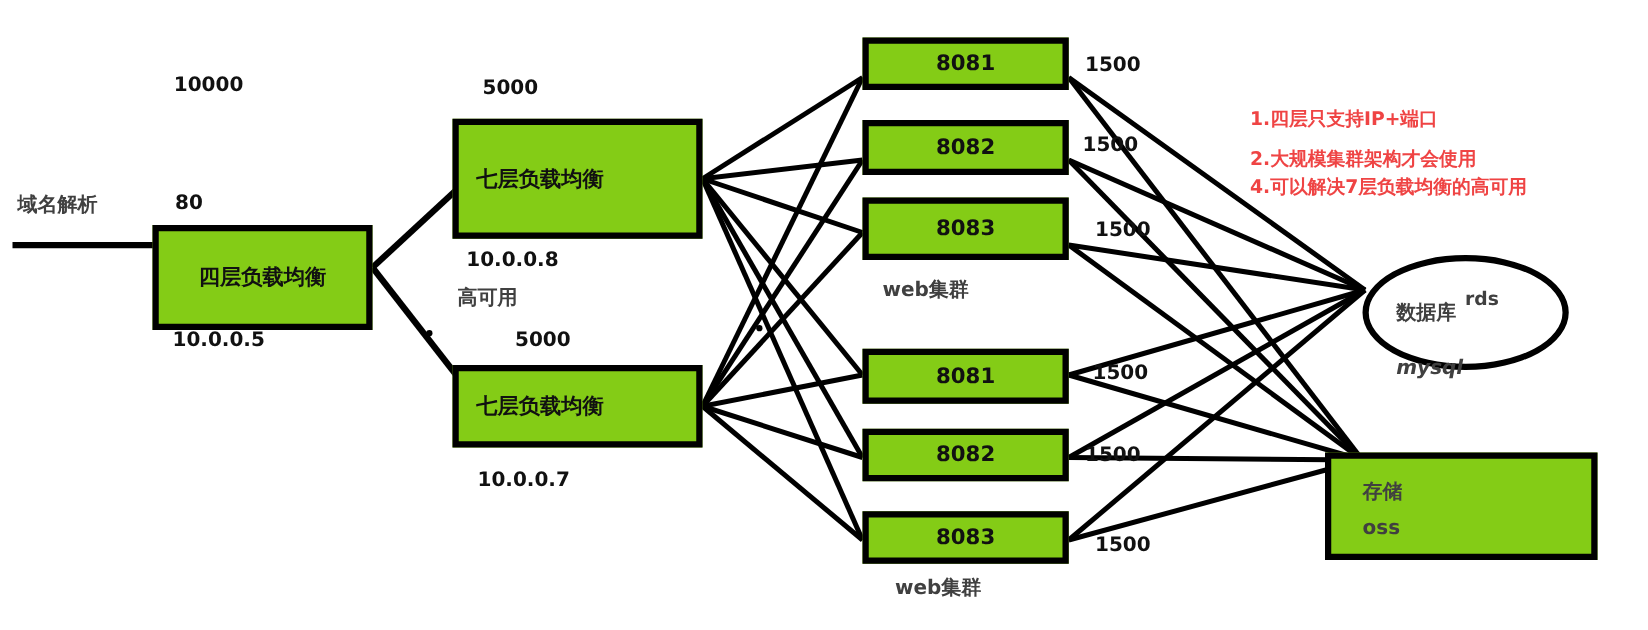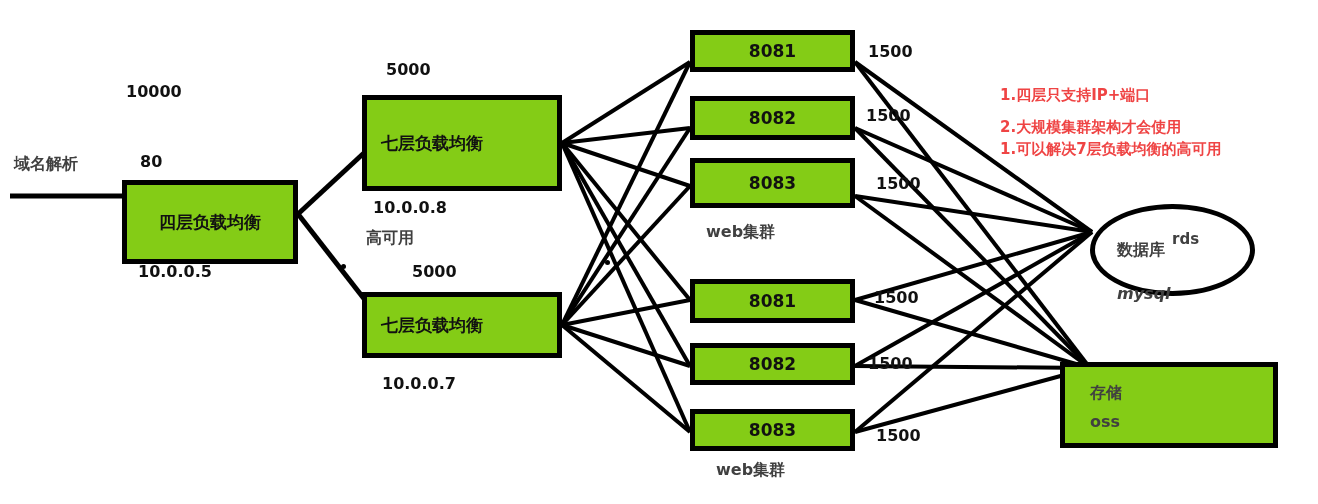--- a/index.html
+++ b/index.html
@@ -118,21 +118,21 @@
       <line x1="855" y1="62" x2="1090" y2="368"></line>
       <line x1="855" y1="128" x2="1090" y2="368"></line>
       <line x1="855" y1="196" x2="1090" y2="368"></line>
       <line x1="855" y1="300" x2="1090" y2="368"></line>
       <line x1="855" y1="366" x2="1090" y2="368"></line>
       <line x1="855" y1="432" x2="1090" y2="368"></line>
     </g>
   </svg>
 
   <div class="cap" style="left:14px; top:154px;">域名解析</div>
-  <div class="num" style="left:126px; top:58px;margin-top:24px;">10000</div>
+  <div class="num" style="left:139px; top:58px;">10000</div>
 
   <div class="num" style="left:140px; top:152px;">80</div>
   <div class="node" style="left:122px; top:180px; width:176px; height:84px;">
     <div class="port-label">四层负载均衡</div>
   </div>
   <div class="num" style="left:138px; top:262px;">10.0.0.5</div>
 
   <div class="num" style="left:386px; top:60px;">5000</div>
   <div class="node" style="left:362px; top:95px; width:200px; height:96px;">
     <div class="port-label" style="text-align:left; left:14px;">七层负载均衡</div>
@@ -184,18 +184,18 @@
   <div class="cap" style="left:1117px; top:240px;">数据库</div>
   <div class="cap" style="left:1172px; top:230px; font-size:15px;">rds</div>
   <div class="cap" style="left:1117px; top:284px;font-style:italic;">mysql</div>
 
   <div class="node" style="left:1060px; top:362px; width:218px; height:86px;"></div>
   <div class="cap" style="left:1090px; top:383px;">存储</div>
   <div class="cap" style="left:1090px; top:412px;">oss</div>
 
   <div class="note-line" style="left:1000px; top:86px;">1.四层只支持IP+端口</div>
   <div class="note-line" style="left:1000px; top:118px;">2.大规模集群架构才会使用</div>
-  <div class="note-line" style="left:1000px; top:140px;">1.可以解决7层负载均衡的高可用</div>
+  <div class="note-line" style="left:1000px; top:140px;">4.可以解决7层负载均衡的高可用</div>
 
   <div class="dot" style="left:341px; top:264px;"></div>
   <div class="dot" style="left:605px; top:260px;"></div>
 
 </div>
 
 </body></html>

